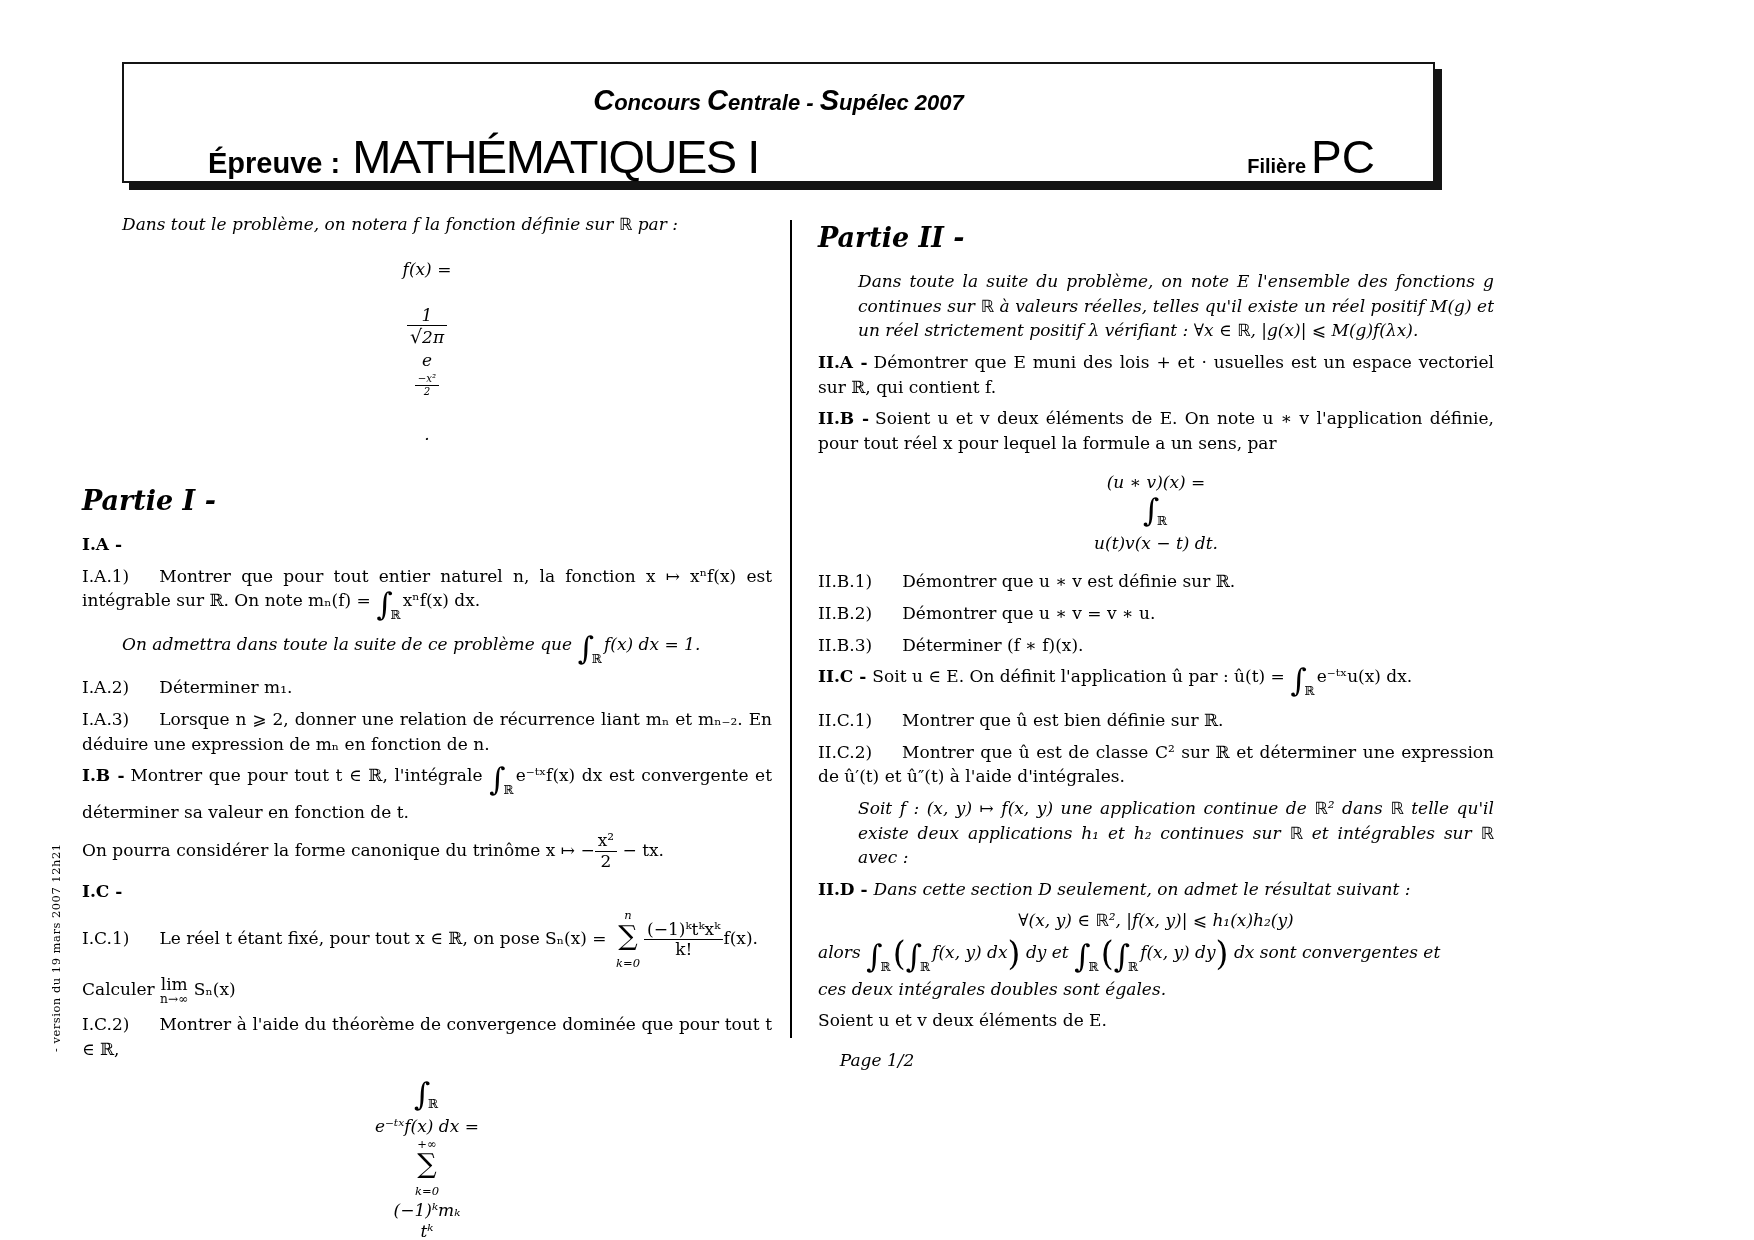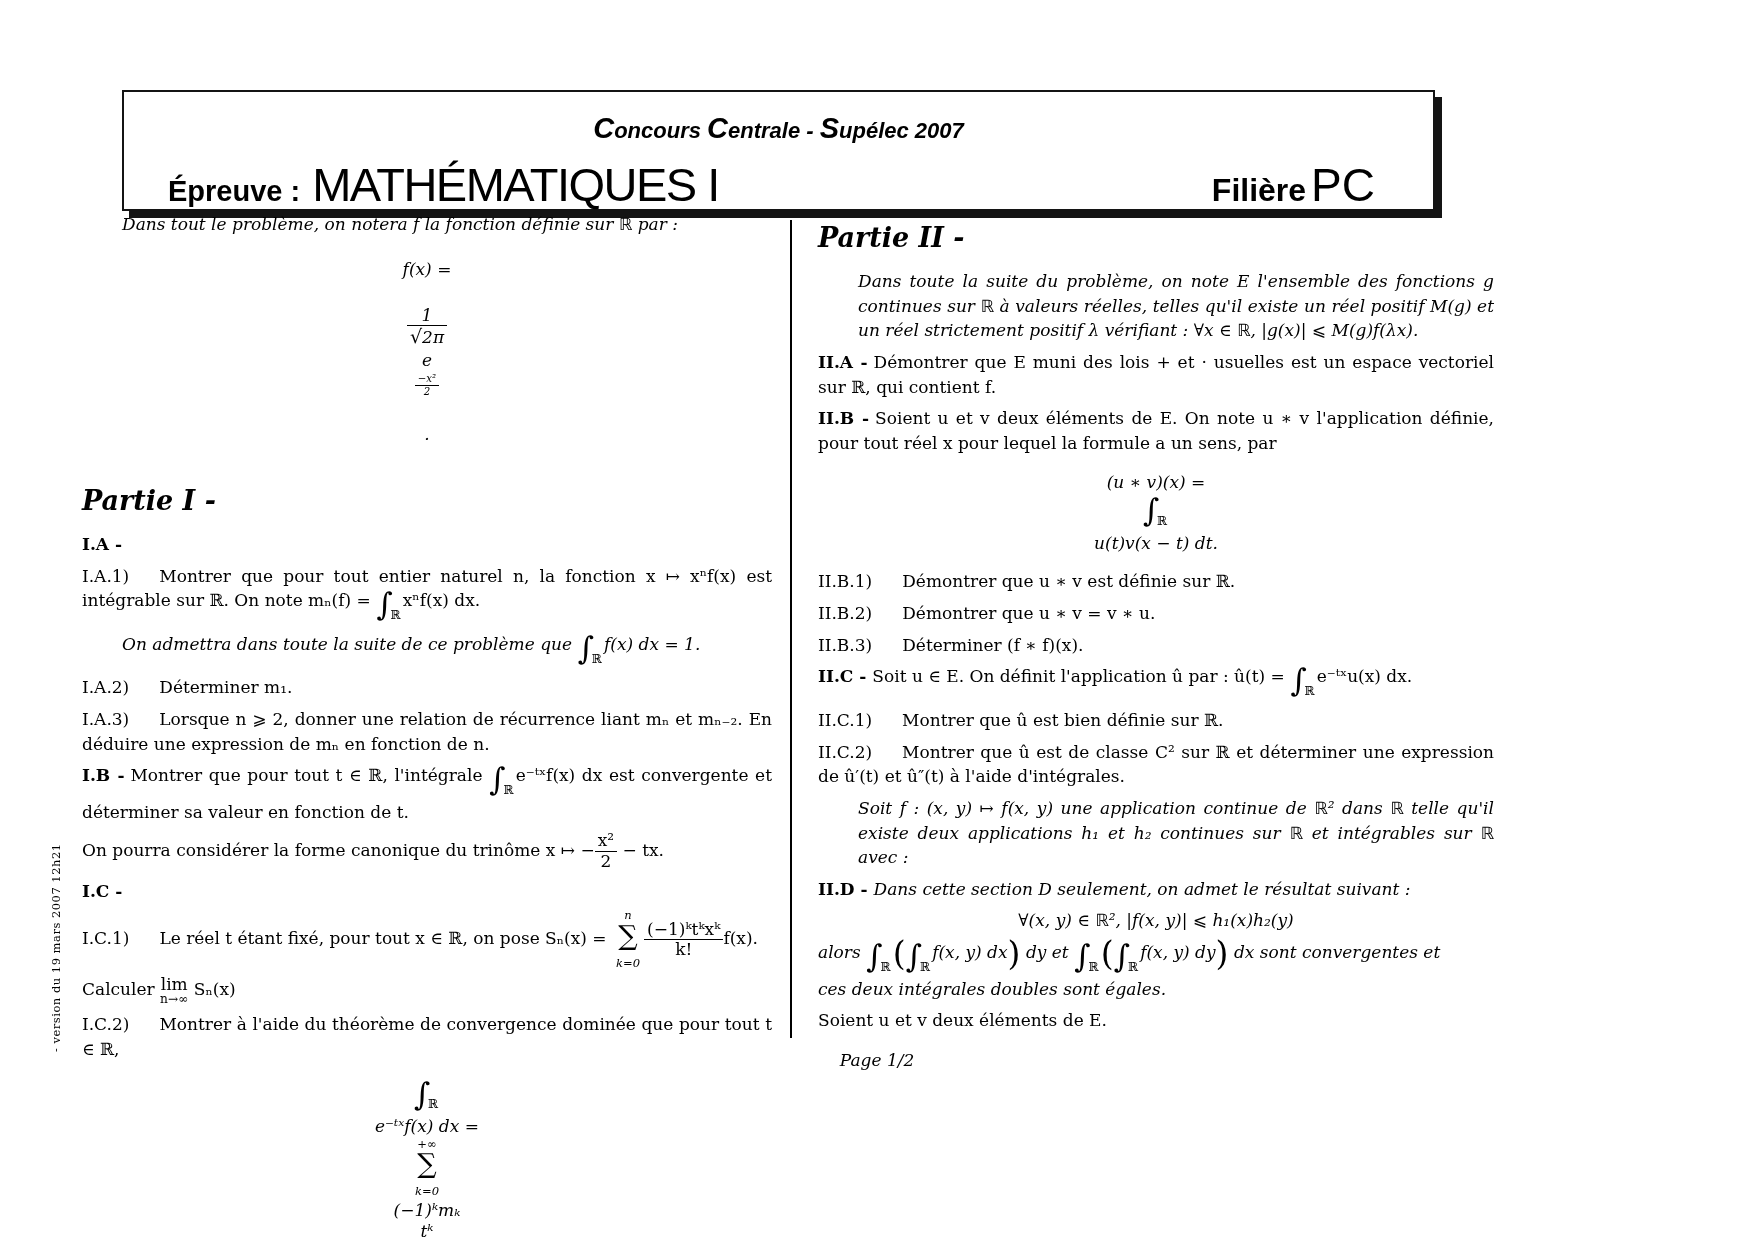--- a/index.html
+++ b/index.html
@@ -3,35 +3,35 @@
 <meta charset="utf-8">
 <style>
   * { box-sizing: border-box; }
   html,body { margin:0; padding:0; }
   body {
     width:1754px; height:1240px; position:relative;
     background:#ffffff; color:#000;
     font-family:"DejaVu Serif","DejaVu Sans",serif;
     font-size:17px; line-height:1.45;
   }
-  .sans { font-family:"Liberation Sans","DejaVu Sans",sans-serif;margin-top:28px; }
+  .sans { font-family:"Liberation Sans","DejaVu Sans",sans-serif; }
 
   
   .hdr {
     position:absolute; left:122px; top:62px; width:1313px; height:121px;
     border:2px solid #141414; background:#fff;
     box-shadow:7px 7px 0 #141414;
   }
   .hdr-line1 { text-align:center; font-style:italic; font-weight:bold; font-size:22px; margin-top:15px; }
   .hdr-line1 .big { font-size:29px; }
-  .hdr-row2 { display:flex; align-items:baseline; padding:2px 58px 0 44px; }
+  .hdr-row2 { display:flex; align-items:baseline; padding:2px 58px 0 84px; }
   .hdr-epreuve { font-weight:bold; font-size:29px; }
   .hdr-title { font-size:47px; letter-spacing:-1.5px; margin-left:12px; font-weight:normal; }
   .hdr-right { margin-left:auto; display:flex; align-items:baseline; }
-  .hdr-filiere { font-weight:bold; font-size:32px; }
+  .hdr-filiere { font-weight:bold; font-size:20px; }
   .hdr-pc { font-size:46px; margin-left:5px; }
 
   
   .divider { position:absolute; left:790px; top:220px; width:2px; height:818px; background:#000; }
   .col { position:absolute; top:212px; text-align:justify; }
   .col-left  { left:82px;  width:690px; }
   .col-right { left:818px; width:676px; }
 
   .part-title { text-align:left; font-size:27px; font-weight:bold; font-style:italic; margin:20px 0 12px; }
   .col-right .part-title { margin-top:6px; }

